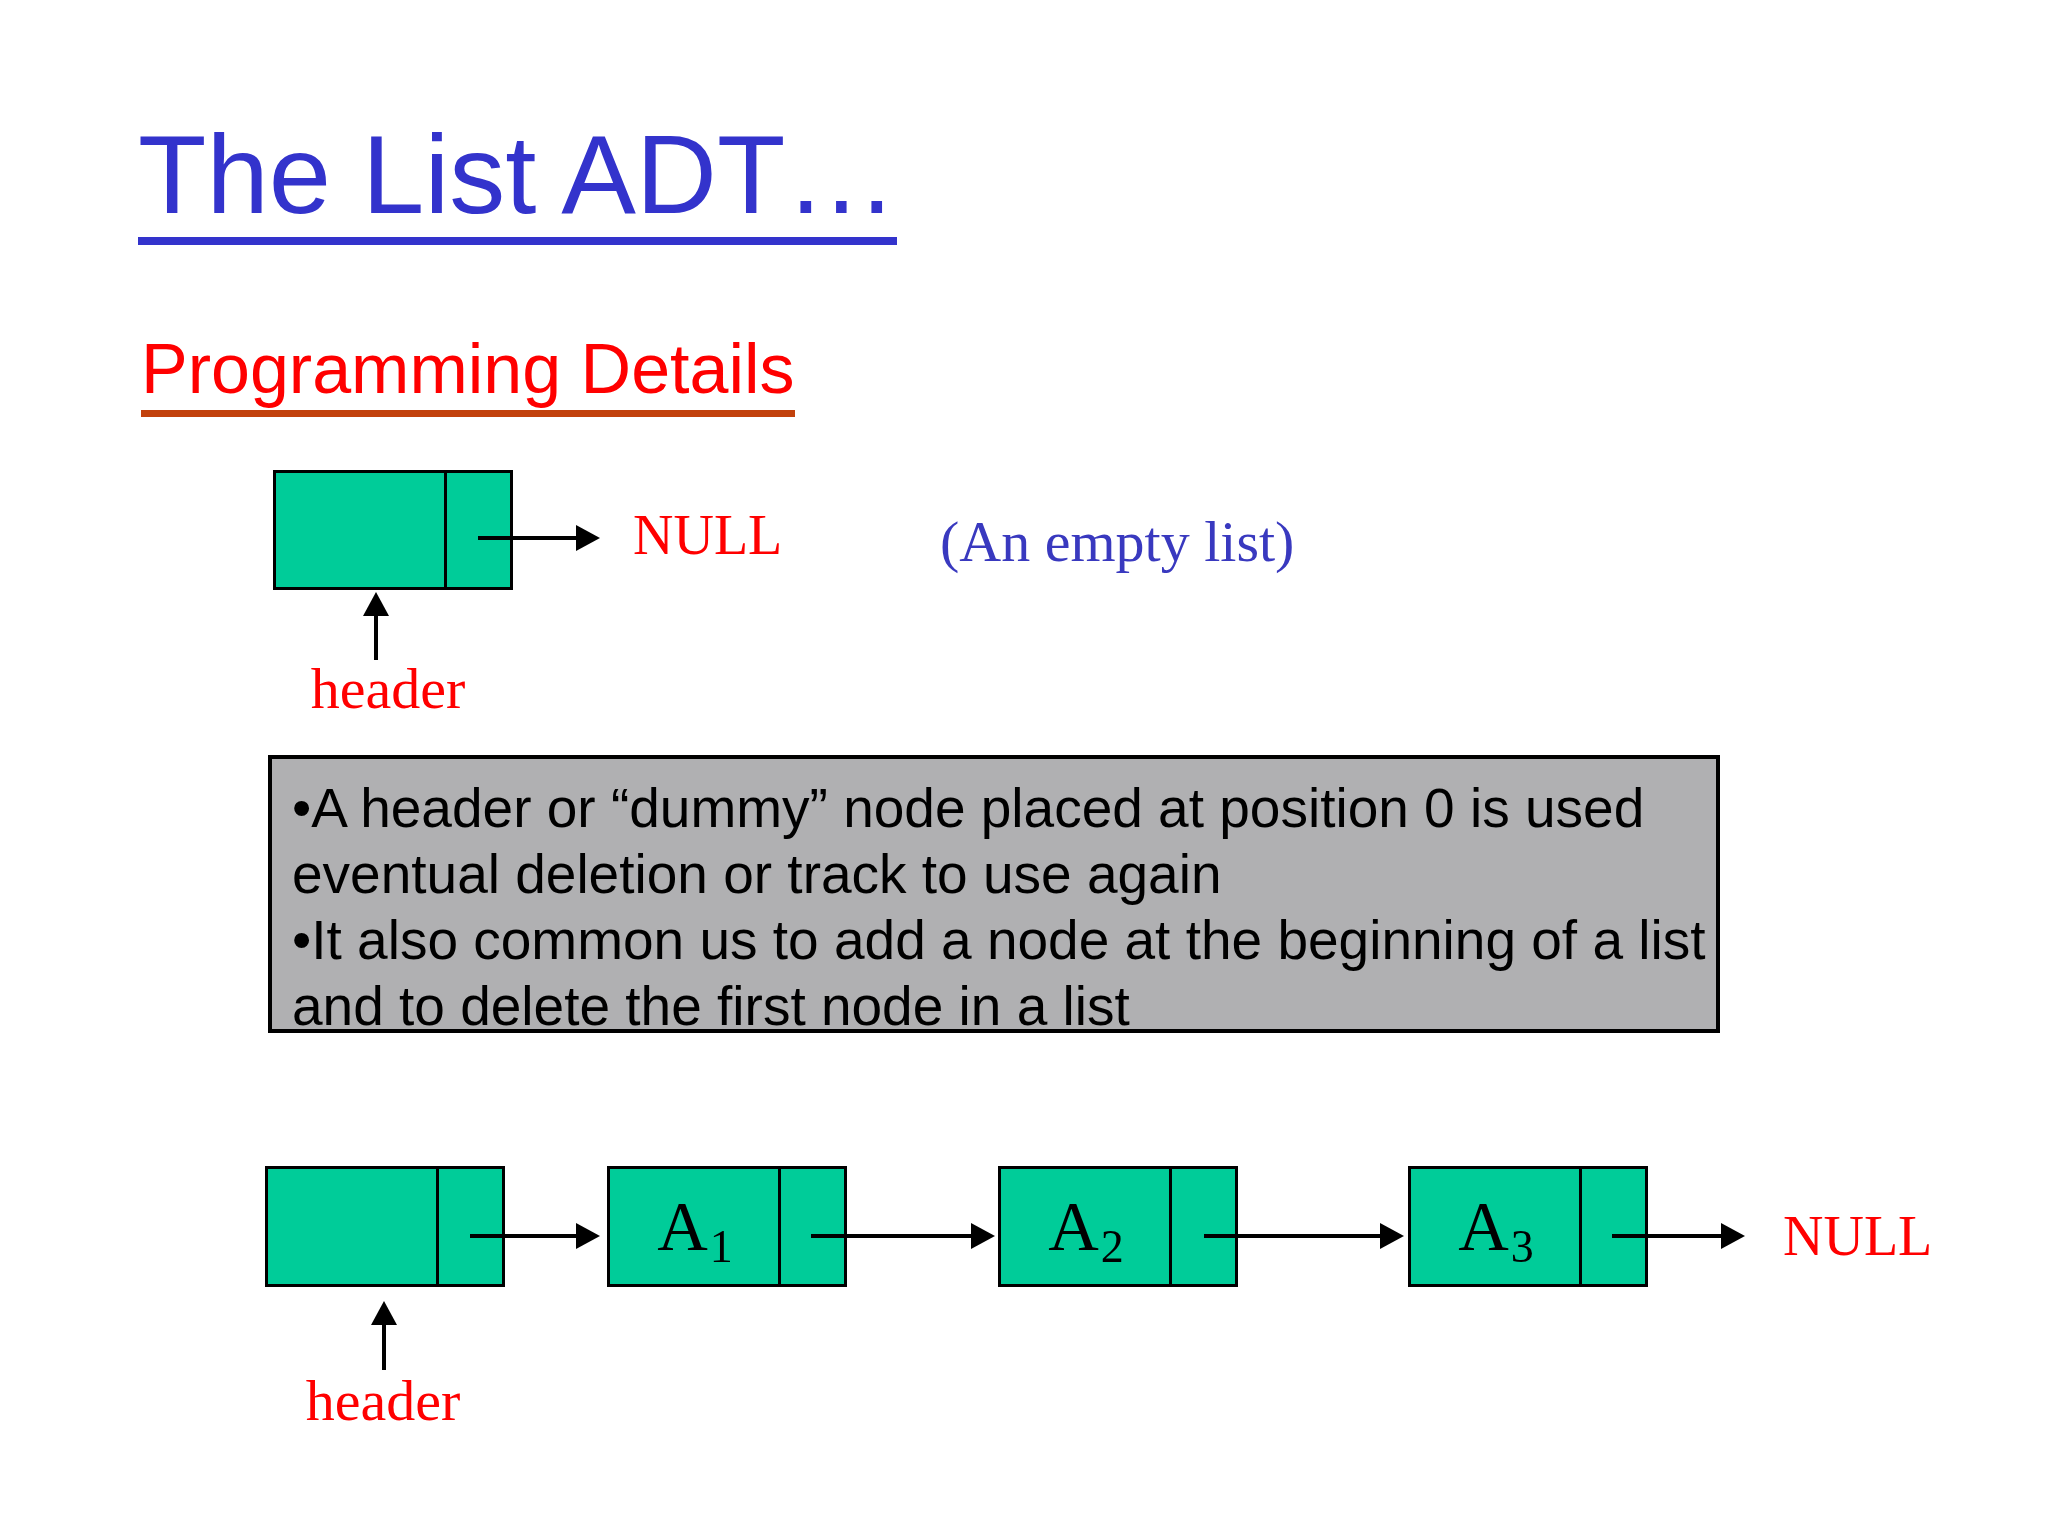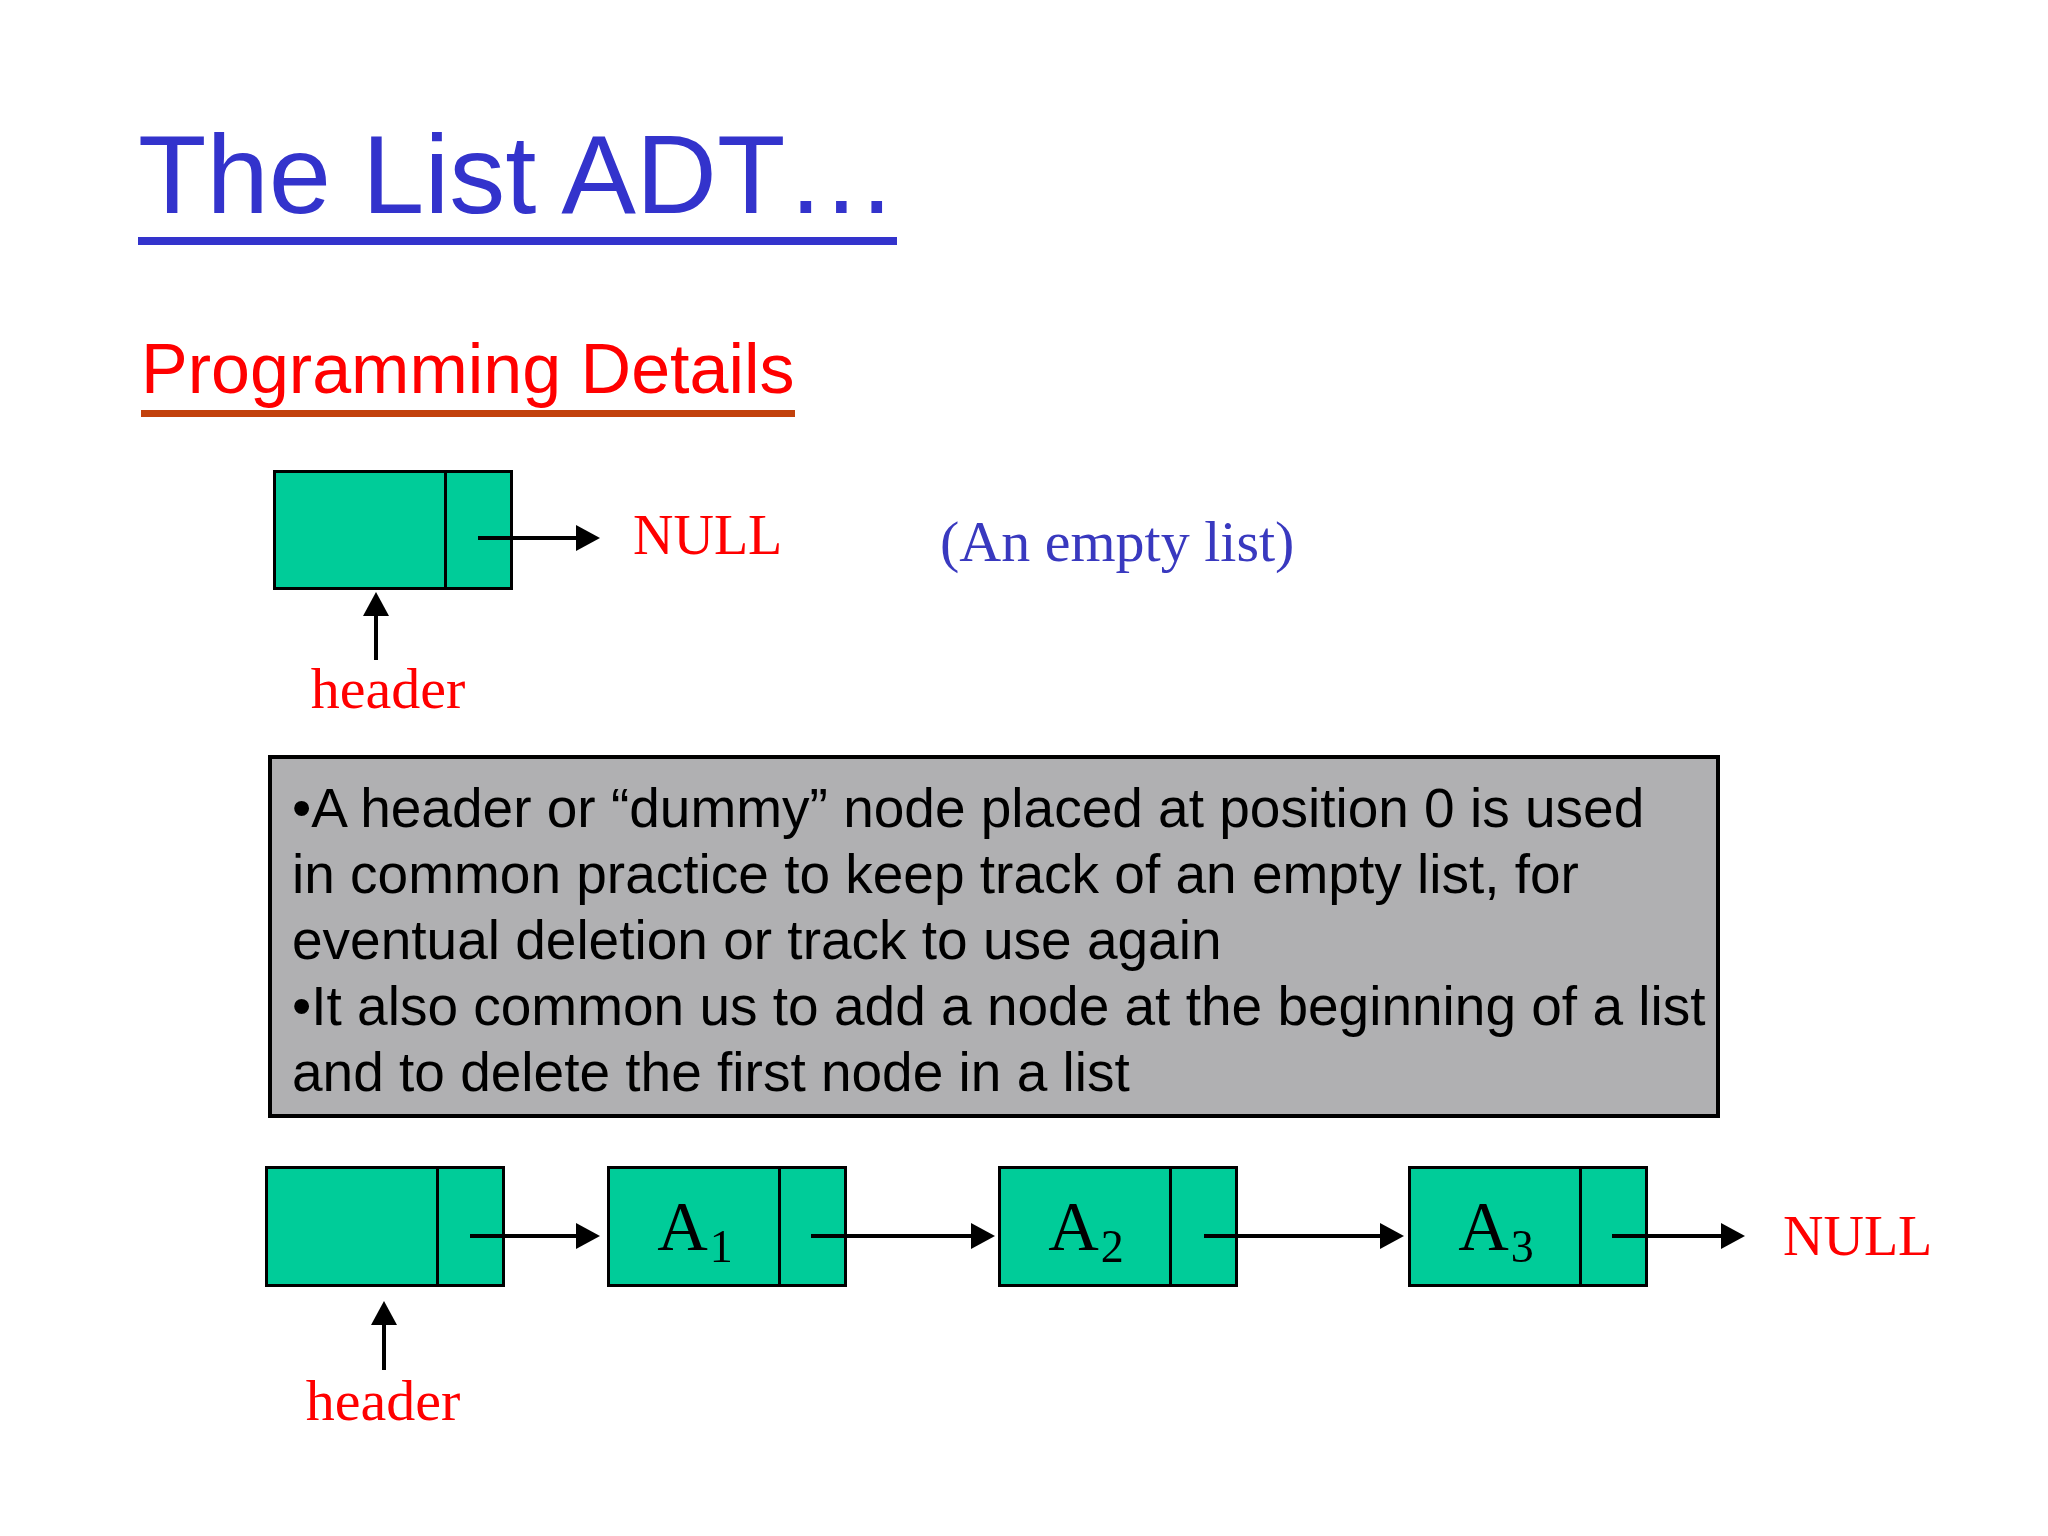--- a/index.html
+++ b/index.html
@@ -115,21 +115,21 @@
     color: #3939BF;
     white-space: nowrap;
   }
   .label-center { text-align: center; }
 
   
   .note-box {
     left: 268px;
     top: 755px;
     width: 1452px;
-    height: 363px;
+    height: 278px;
     background: #B0B0B2;
     border: 4px solid #000000;
     box-sizing: border-box;
     padding: 16px 10px 0 20px;
   }
   .note-line {
     font-size: 55px;
     line-height: 66px;
     color: #000000;
     white-space: nowrap;
@@ -154,21 +154,20 @@
 
 <div class="abs blue-serif" style="left:920px; top:510px; font-size:58px; line-height:64px;margin-left:20px;">(An empty list)</div>
 
 <div class="abs varrow-head" style="left:363px; top:592px;"></div>
 <div class="abs varrow-line" style="left:374px; top:612px; height:48px;"></div>
 
 <div class="abs red-serif label-center" style="left:308px; top:658px; width:160px; font-size:58px; line-height:62px;">header</div>
 
 <div class="abs note-box">
   <div class="note-line">•A header or “dummy” node placed at position 0 is used</div>
-  <div class="note-line">in common practice to keep track of an empty list, for</div>
   <div class="note-line">eventual deletion or track to use again</div>
   <div class="note-line">•It also common us to add a node at the beginning of a list</div>
   <div class="note-line">and to delete the first node in a list</div>
 </div>
 
 <div class="abs node" style="left:265px; top:1166px;">
   <div class="node-divider"></div>
 </div>
 
 <div class="abs node" style="left:607px; top:1166px;">

